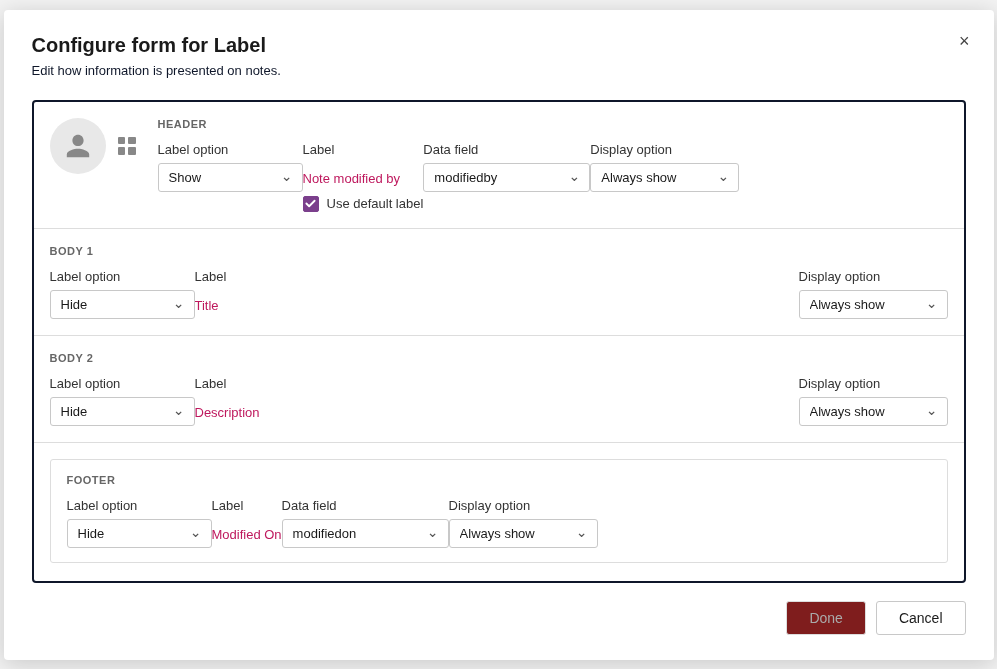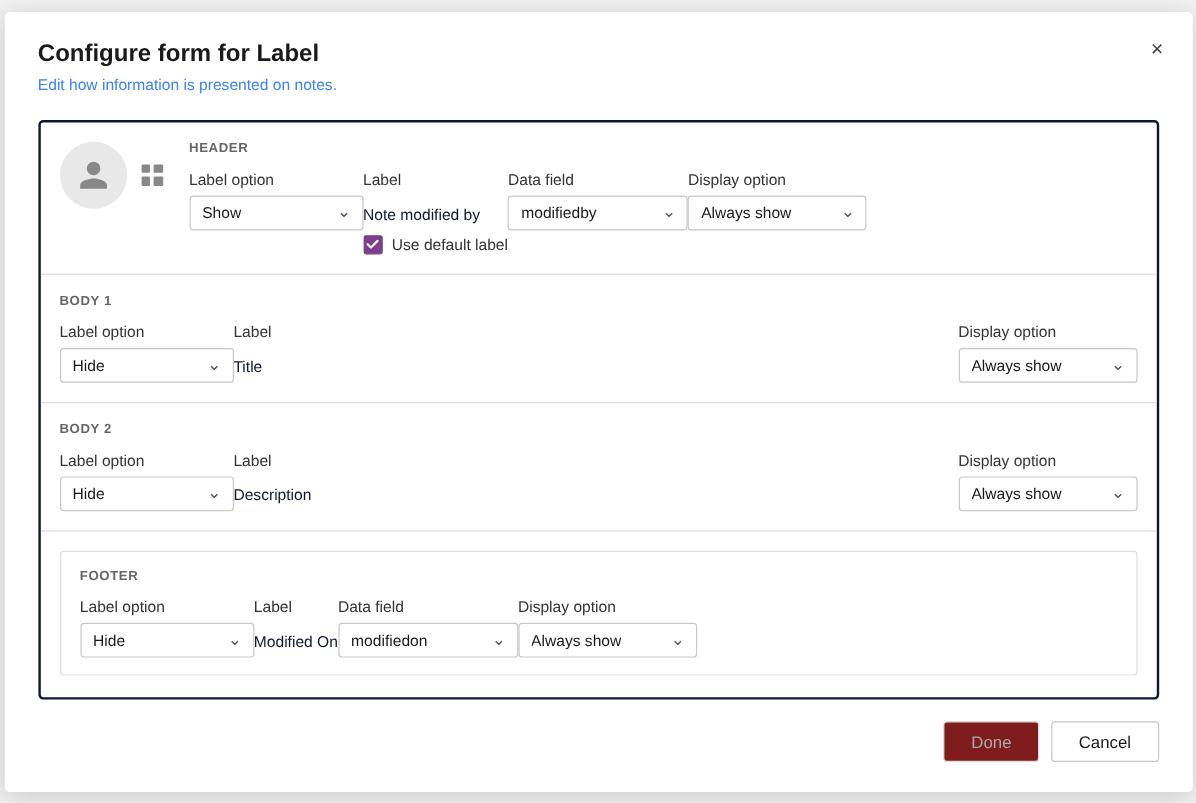--- a/index.html
+++ b/index.html
@@ -22,21 +22,21 @@
       position: relative;
     }
     .dialog-title {
       font-size: 20px;
       font-weight: 600;
       color: #1a1a1a;
       margin-bottom: 6px;
     }
     .dialog-subtitle {
       font-size: 13px;
-      color: #3b82f6;
+      color: #0f172a;
       margin-bottom: 22px;
     }
     .close-btn {
       position: absolute;
       top: 18px;
       right: 20px;
       background: none;
       border: none;
       font-size: 18px;
       cursor: pointer;
@@ -113,21 +113,21 @@
       flex-direction: column;
       gap: 6px;
     }
     .field-label {
       font-size: 13px;
       color: #333;
       font-weight: 400;
     }
     .field-value-text {
       font-size: 13px;
-      color: #0f172a;
+      color: #be185d;
       padding-top: 8px;
     }
     select, .select-box {
       border: 1px solid #c8c8c8;
       border-radius: 3px;
       padding: 6px 30px 6px 10px;
       font-size: 13px;
       color: #1a1a1a;
       background: #fff;
       appearance: none;
@@ -143,21 +143,21 @@
       content: '⌄';
       position: absolute;
       right: 10px;
       top: 50%;
       transform: translateY(-55%);
       pointer-events: none;
       color: #555;
       font-size: 14px;
     }
     .label-option-select { width: 145px; }
-    .data-field-select { width: 150px; }
+    .data-field-select { width: 167px; }
     .display-option-select { width: 149px; }
     .footer-label-option { width: 145px; }
 
     .checkbox-row {
       display: flex;
       align-items: center;
       gap: 8px;
       margin-top: 4px;
     }
     .checkbox-custom {

